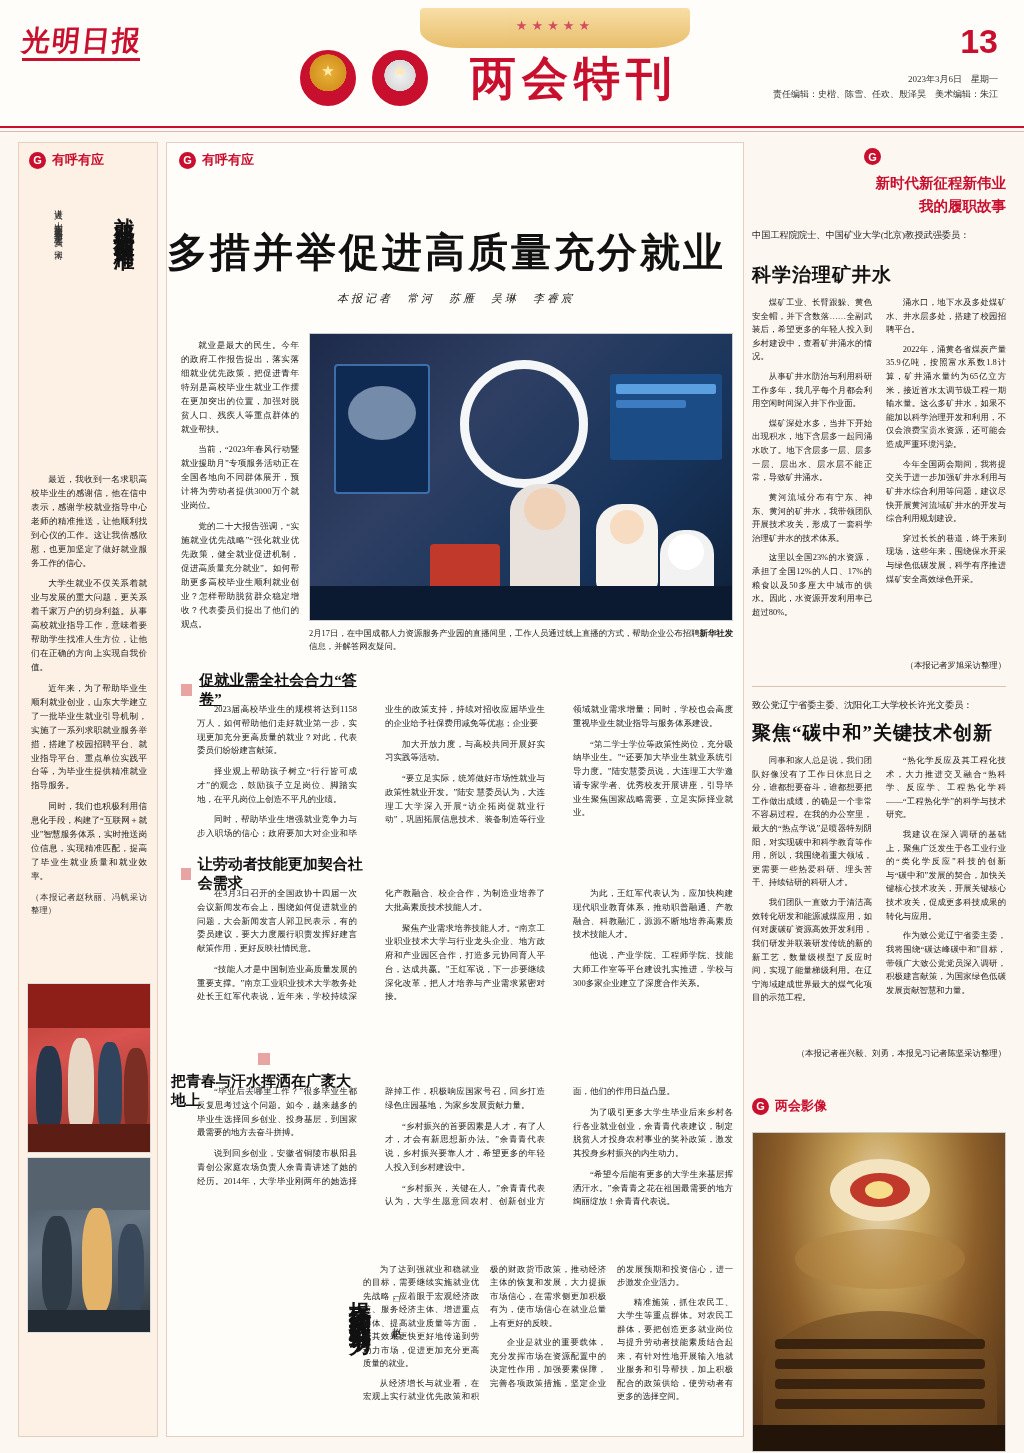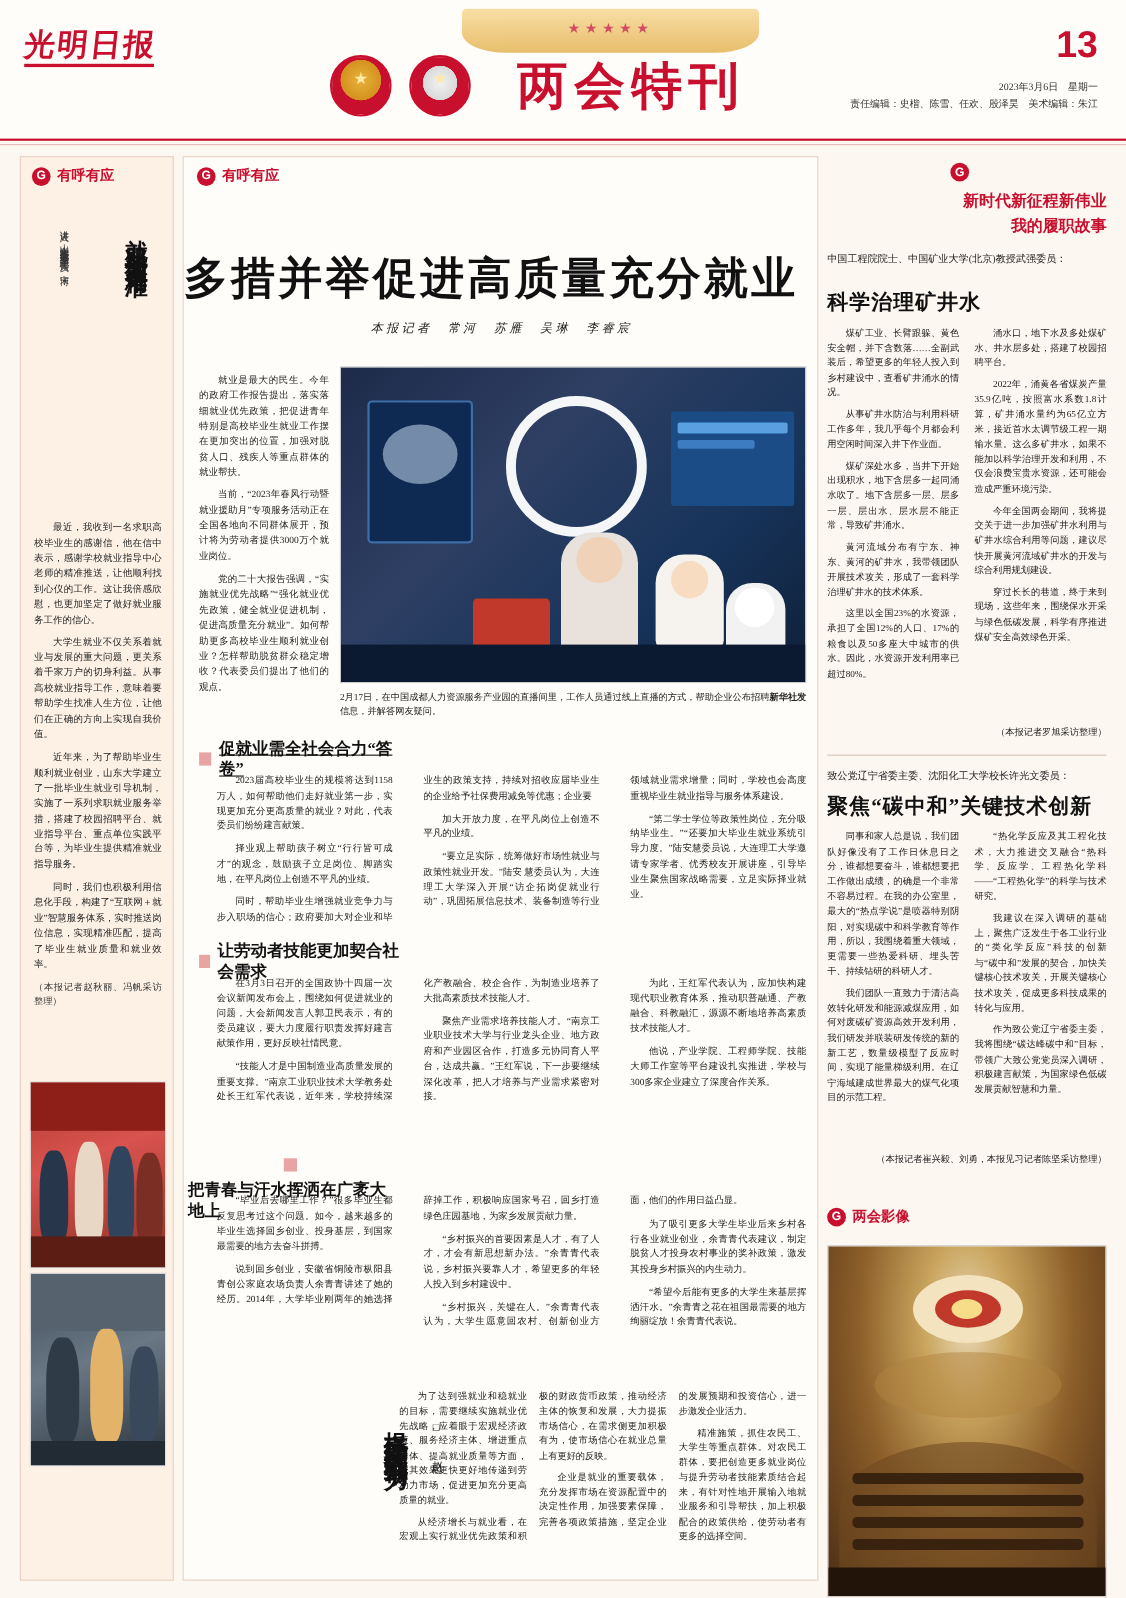--- a/index.html
+++ b/index.html
@@ -338,21 +338,21 @@
     </div>
 
     <div class="mc-sec1 sub">
       <span class="sub-mark"></span>
       <span>促就业需全社会合力“答卷”</span>
     </div>
     <div class="body1 cols3">
       <p>2023届高校毕业生的规模将达到1158万人，如何帮助他们走好就业第一步，实现更加充分更高质量的就业？对此，代表委员们纷纷建言献策。</p>
       <p>择业观上帮助孩子树立“行行皆可成才”的观念，鼓励孩子立足岗位、脚踏实地，在平凡岗位上创造不平凡的业绩。</p>
       <p>同时，帮助毕业生增强就业竞争力与步入职场的信心；政府要加大对企业和毕业生的政策支持，持续对招收应届毕业生的企业给予社保费用减免等优惠；企业要</p>
-      <p>加大开放力度，在平凡岗位上创造不平凡的业绩。</p>
+      <p>加大开放力度，与高校共同开展好实习实践等活动。</p>
       <p>“要立足实际，统筹做好市场性就业与政策性就业开发。”陆安 慧委员认为，大连理工大学深入开展“访企拓岗促就业行动”，巩固拓展信息技术、装备制造等行业领域就业需求增量；同时，学校也会高度重视毕业生就业指导与服务体系建设。</p>
       <p>“第二学士学位等政策性岗位，充分吸纳毕业生。”“还要加大毕业生就业系统引导力度。”陆安慧委员说，大连理工大学邀请专家学者、优秀校友开展讲座，引导毕业生聚焦国家战略需要，立足实际择业就业。</p>
       <p>全国人大代表、大连理工大学党委书记项昌乐表示，为做好毕业生就业工作，学校搭建了“互联网＋就业”服务平台，精准推送岗位信息。</p>
     </div>
 
     <div class="mc-sec2 sub">
       <span class="sub-mark"></span>
       <span>让劳动者技能更加契合社会需求</span>
     </div>
     <div class="body2 cols3">

